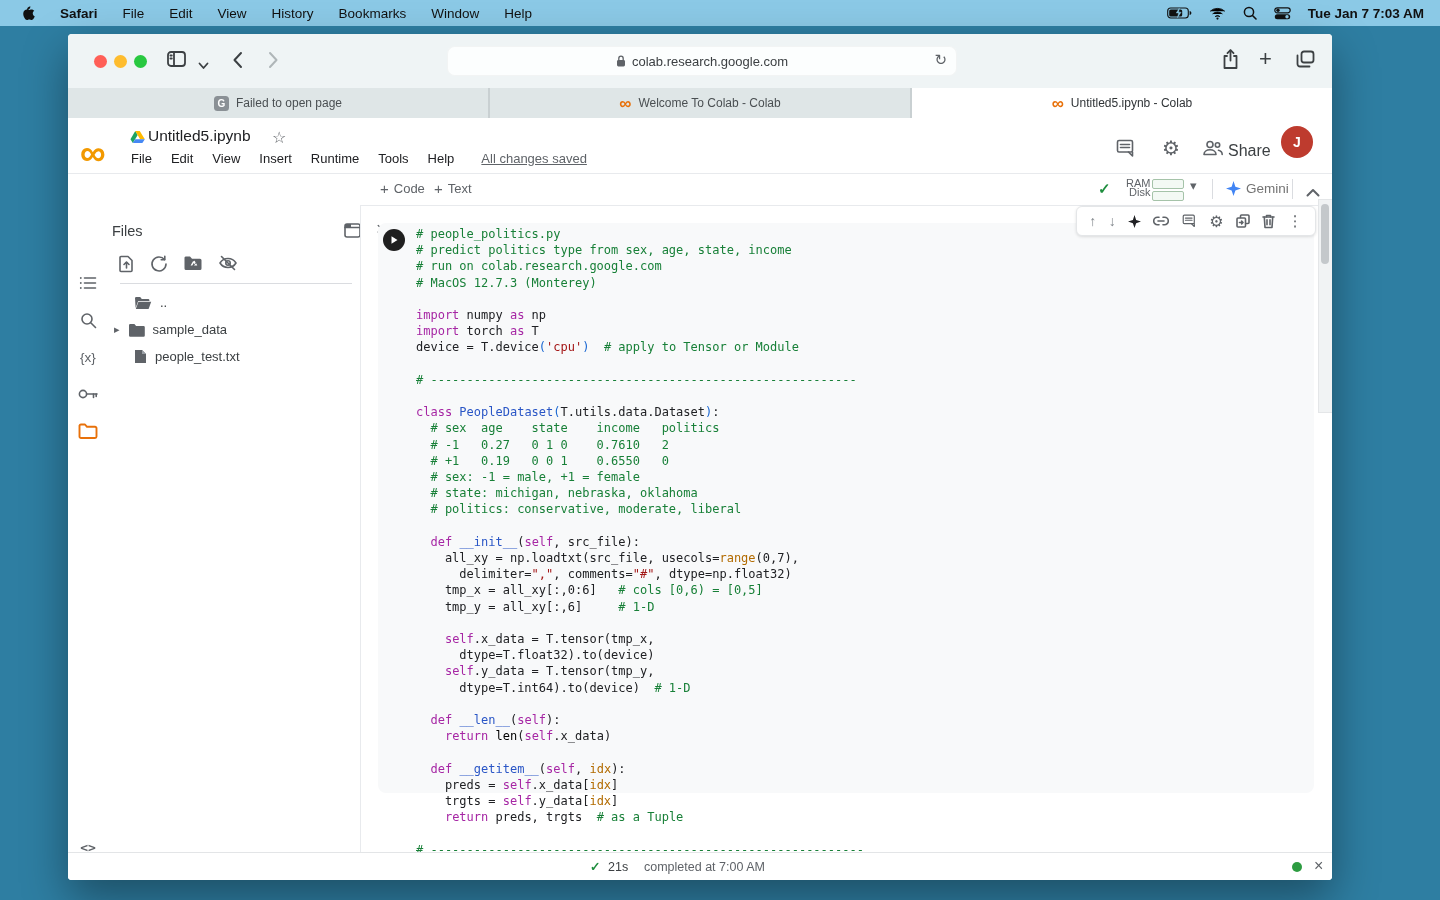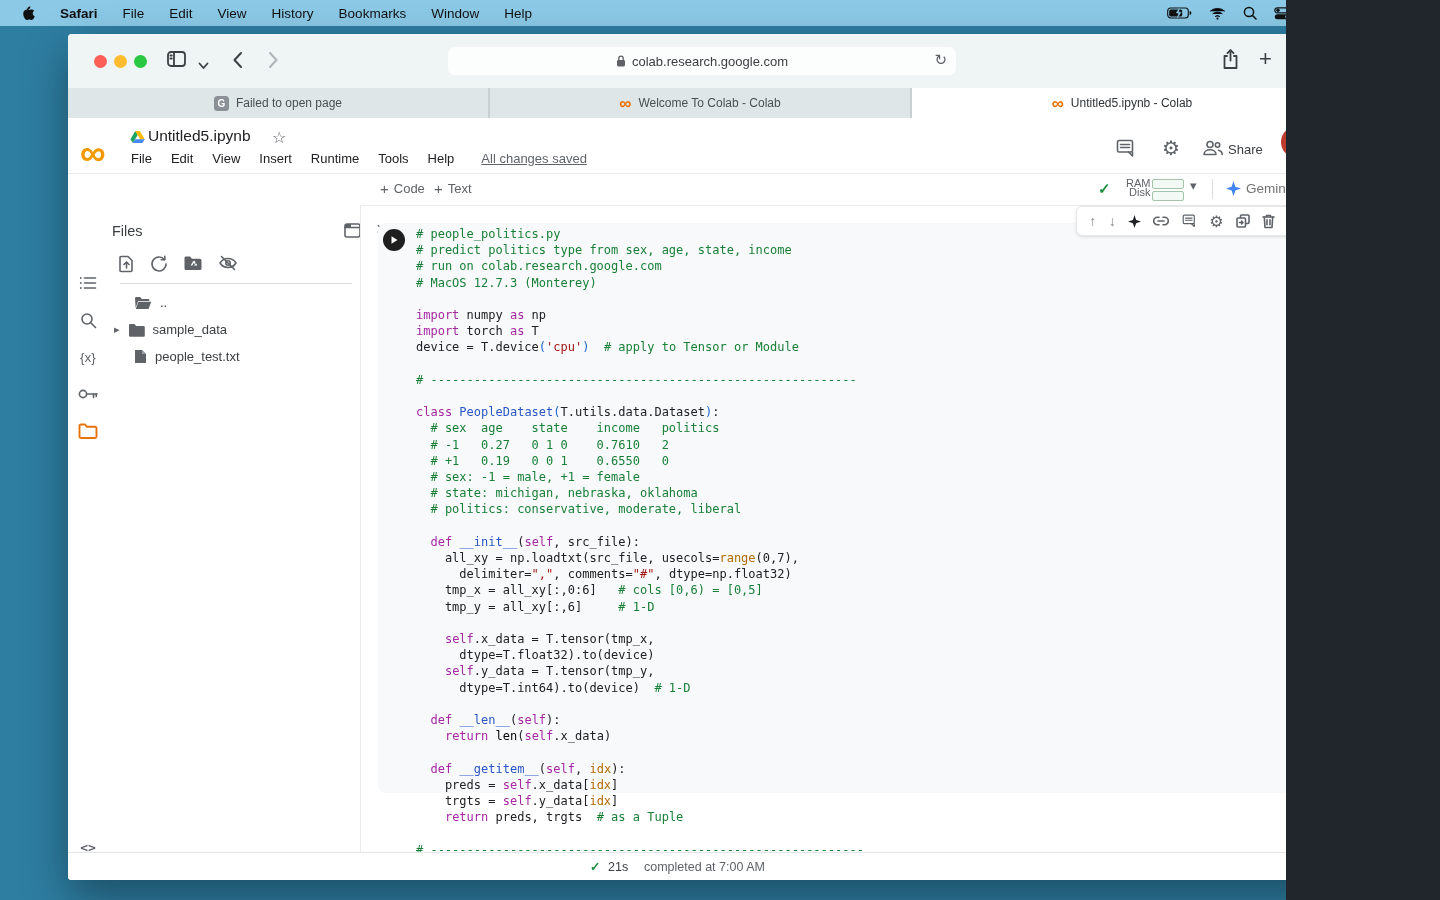--- a/index.html
+++ b/index.html
@@ -1,16 +1,16 @@
 <!DOCTYPE html>
 <html><head>
 <meta charset="utf-8">
 <style>
   html,body{margin:0;padding:0;background:#20262b;}
-  .stage{position:relative;width:1286px;height:900px;background:#2E7EA2;font-family:"Liberation Sans",sans-serif;overflow:hidden;-webkit-font-smoothing:antialiased;}
+  .stage{position:relative;width:1440px;height:900px;background:#2E7EA2;font-family:"Liberation Sans",sans-serif;overflow:hidden;-webkit-font-smoothing:antialiased;}
   .abs{position:absolute;}
   
   .menubar{position:absolute;left:0;top:0;width:1440px;height:26px;background:#8BC9E6;display:flex;align-items:center;color:#111;font-size:13.5px;}
   .menubar .left{display:flex;align-items:center;gap:25px;padding-left:22px;}
   .menubar .right{margin-left:auto;display:flex;align-items:center;gap:17px;padding-right:16px;font-weight:600;}
   .mi{white-space:nowrap;}
   .mi.app{font-weight:700;}
   
   .window{position:absolute;left:68px;top:34px;width:1264px;height:846px;background:#fff;border-radius:4px;box-shadow:0 18px 45px rgba(0,0,0,.38);overflow:hidden;}
   .sftoolbar{position:absolute;left:0;top:0;width:1264px;height:54px;background:#EFF4F5;border-bottom:1px solid #D4DADB;}
@@ -221,21 +221,21 @@
       </span>
       <span class="hdricon" style="left:1094px;top:18px;font-size:20px;">⚙</span>
       <span class="hdricon" style="left:1134px;top:22px;">
         <svg width="22" height="16" viewBox="0 0 22 16" class="ic">
             <circle cx="8" cy="4.5" r="3"></circle>
             <path d="M2 14.5c0-3 2.7-4.7 6-4.7s6 1.7 6 4.7z"></path>
             <circle cx="15.5" cy="5" r="2.2"></circle>
             <path d="M16.5 10.2c2 .4 3.7 1.7 3.7 4.3"></path>
           </svg>
       </span>
-      <span class="abs" style="left:1160px;top:24px;font-size:13px;color:#3C4043;">Share</span>
+      <span class="abs" style="left:1160px;top:24px;font-size:16px;color:#3C4043;">Share</span>
       <div class="avatar">J</div>
       <div class="hdrline"></div>
 
       <div class="tb2">
         <span class="addbtn" style="left:312px;">
           <span style="font-size:15px;">+</span>
           <span>Code</span>
         </span>
         <span class="addbtn" style="left:366px;">
           <span style="font-size:15px;">+</span>

